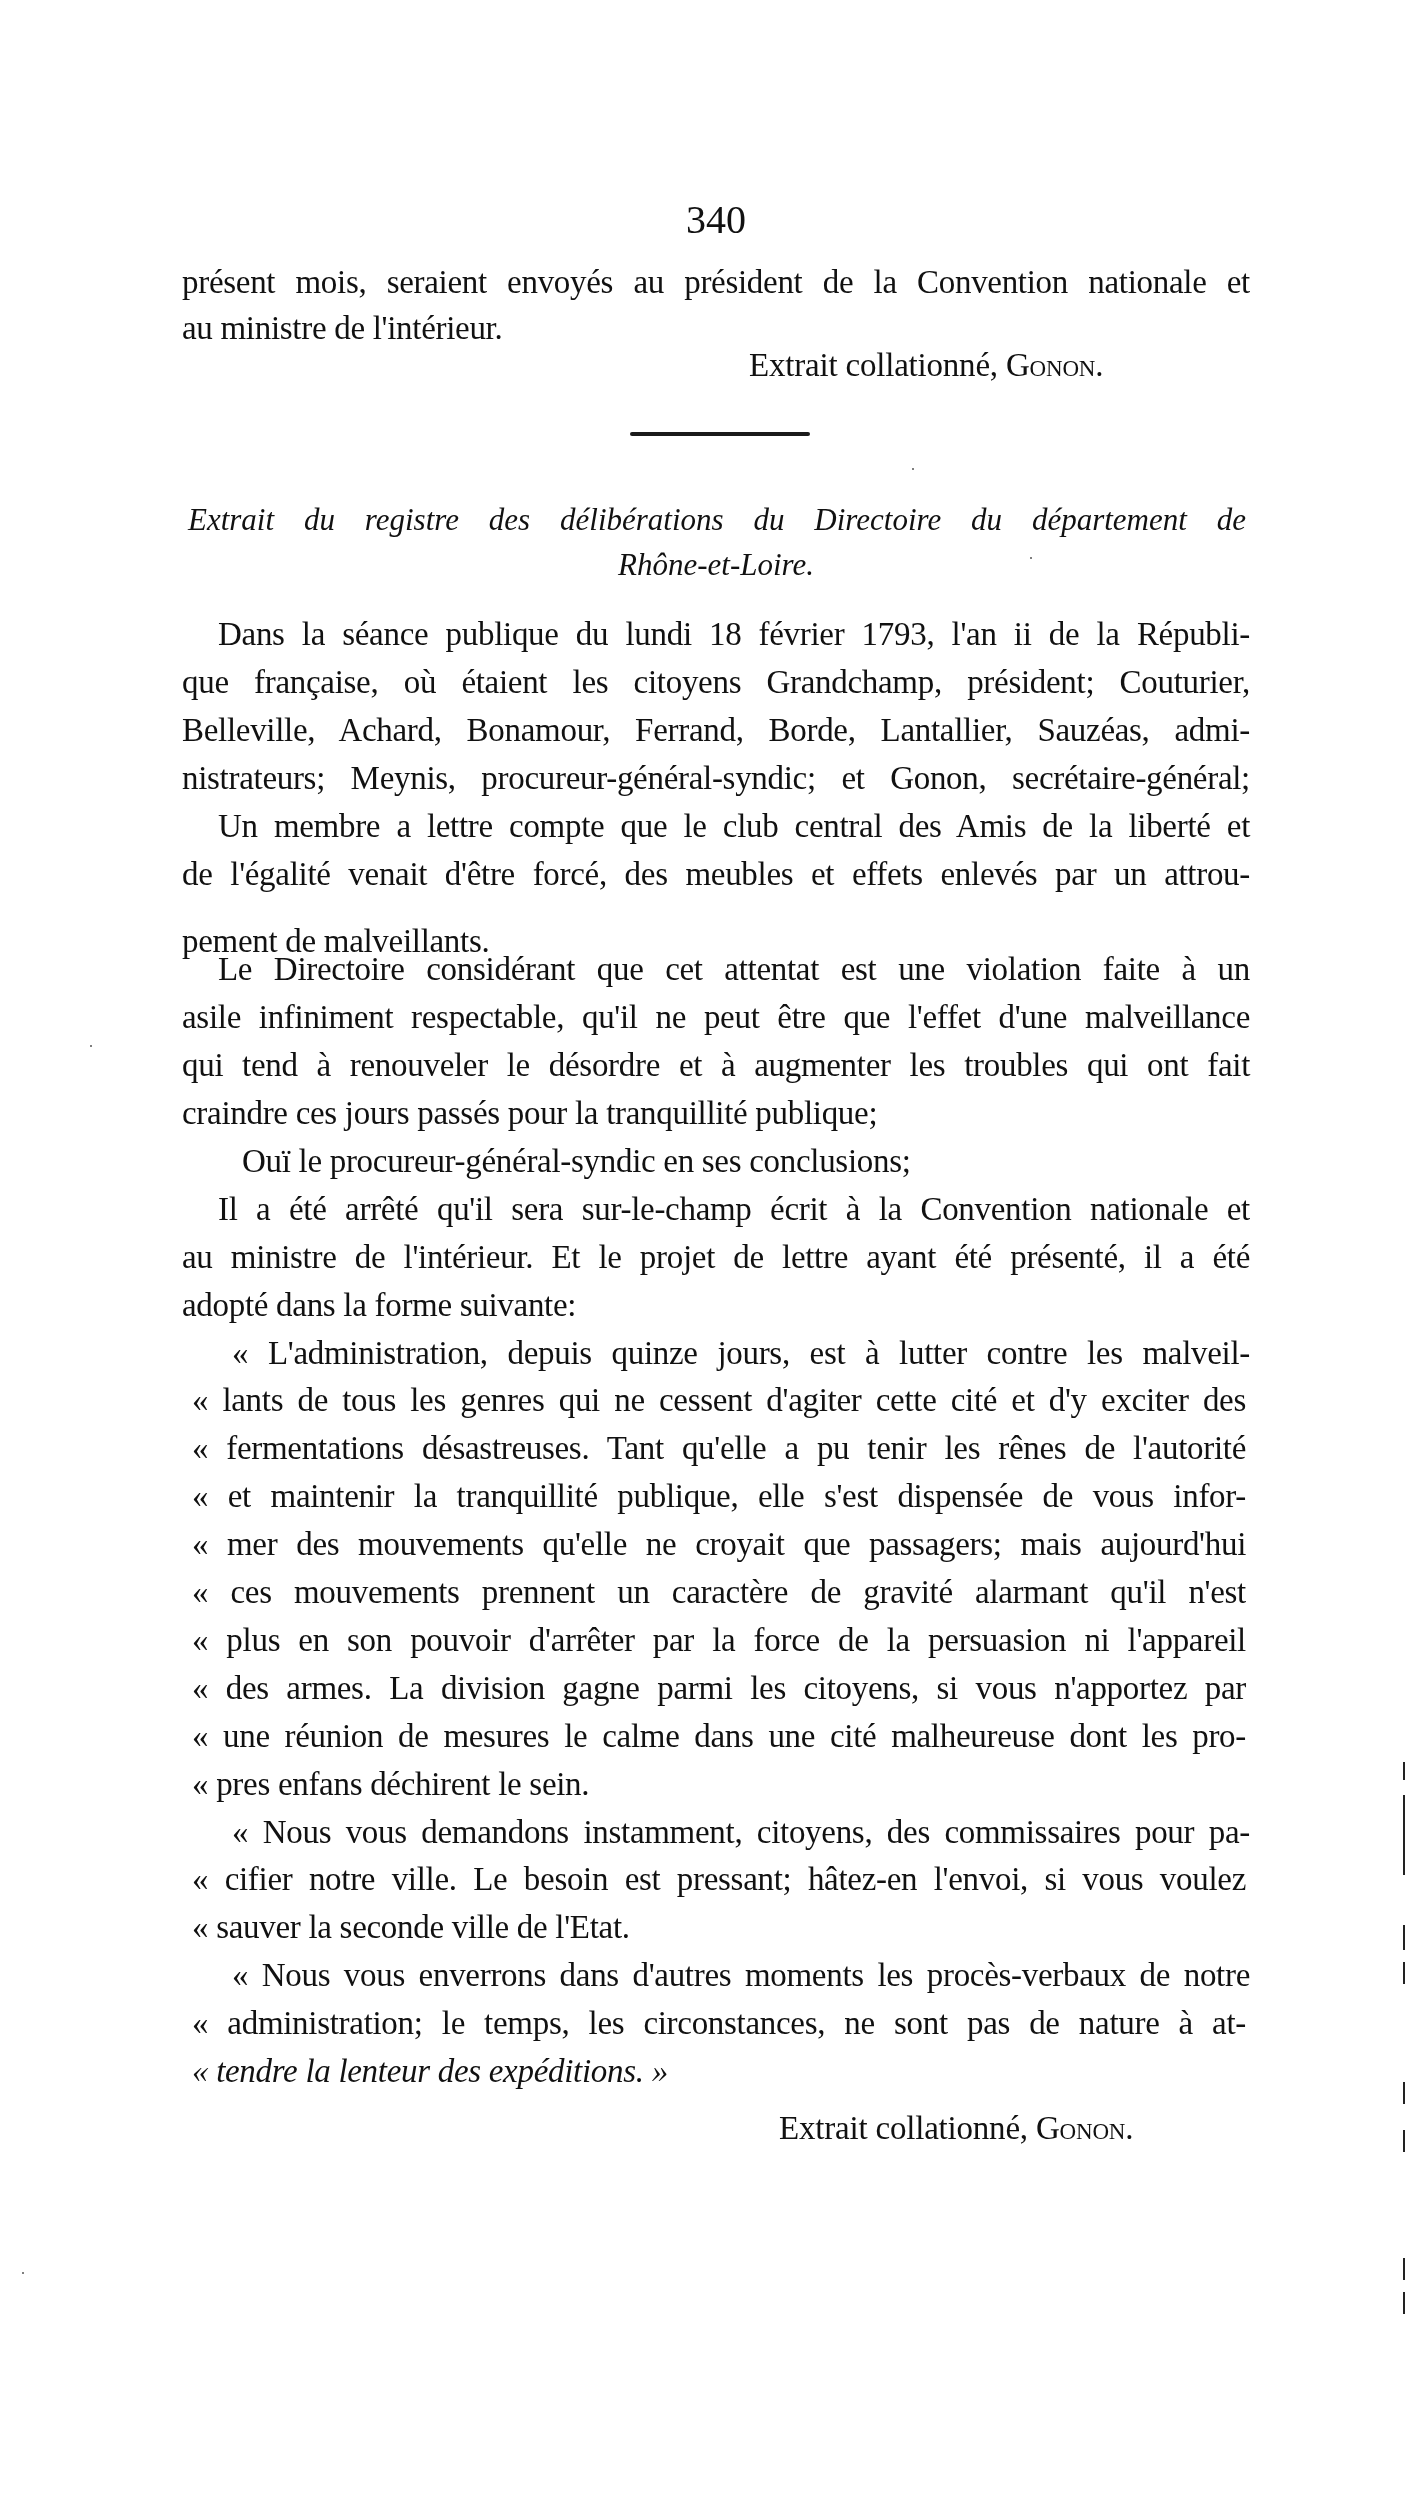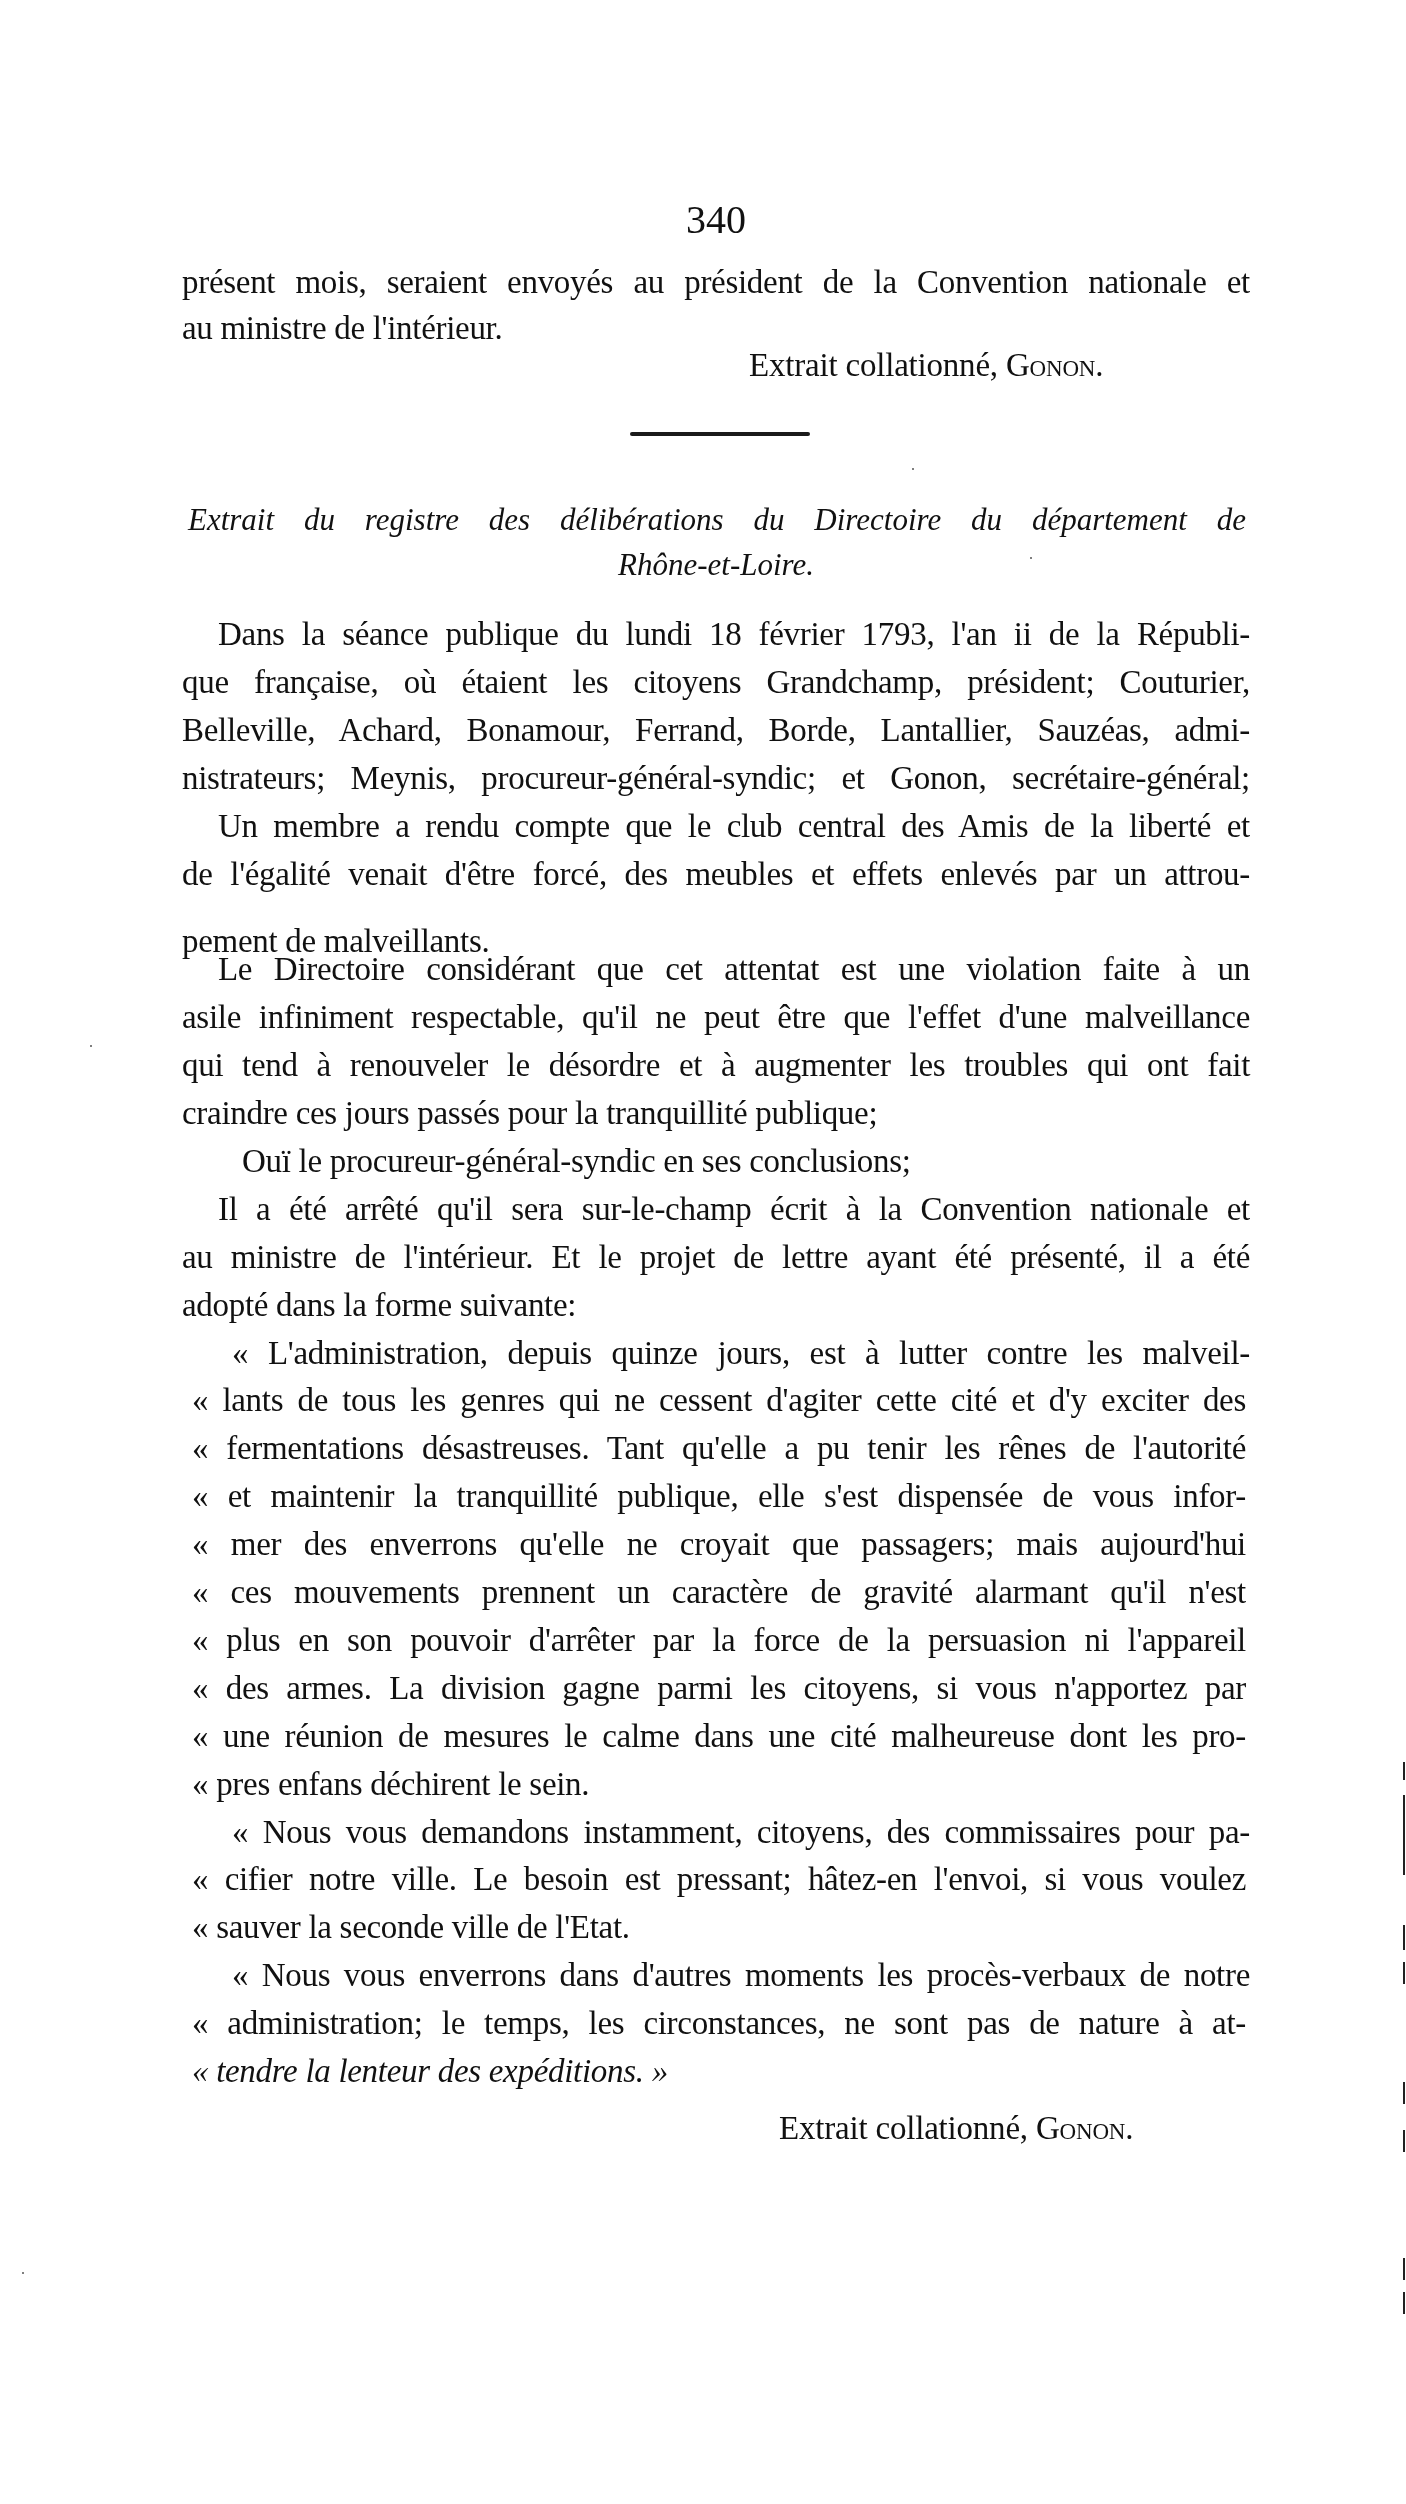--- a/index.html
+++ b/index.html
@@ -41,36 +41,36 @@
   <div class="rule"></div>
 
   <div class="heading">Extrait du registre des délibérations du Directoire du département de</div>
   <div class="heading2">Rhône-et-Loire.</div>
 
   <div id="body-lines">
       <div class="line indent" style="top: 614px;">Dans la séance publique du lundi 18 février 1793, l'an ii de la Républi-</div>
       <div class="line" style="top: 661.9px;">que française, où étaient les citoyens Grandchamp, président; Couturier,</div>
       <div class="line" style="top: 709.8px;">Belleville, Achard, Bonamour, Ferrand, Borde, Lantallier, Sauzéas, admi-</div>
       <div class="line" style="top: 757.7px;">nistrateurs; Meynis, procureur-général-syndic; et Gonon, secrétaire-général;</div>
-      <div class="line indent" style="top: 805.6px;">Un membre a rendu compte que le club central des Amis de la liberté et</div>
+      <div class="line indent" style="top: 805.6px;">Un membre a lettre compte que le club central des Amis de la liberté et</div>
       <div class="line" style="top: 853.5px;">de l'égalité venait d'être forcé, des meubles et effets enlevés par un attrou-</div>
       <div class="line last" style="top: 901.4px; margin-top: 20px;">pement de malveillants.</div>
       <div class="line indent" style="top: 949.3px;">Le Directoire considérant que cet attentat est une violation faite à un</div>
       <div class="line" style="top: 997.2px;">asile infiniment respectable, qu'il ne peut être que l'effet d'une malveillance</div>
       <div class="line" style="top: 1045.1px;">qui tend à renouveler le désordre et à augmenter les troubles qui ont fait</div>
       <div class="line last" style="top: 1093px;">craindre ces jours passés pour la tranquillité publique;</div>
       <div class="line indent last" style="top: 1140.9px; margin-left: 24px;">Ouï le procureur-général-syndic en ses conclusions;</div>
       <div class="line indent" style="top: 1188.8px;">Il a été arrêté qu'il sera sur-le-champ écrit à la Convention nationale et</div>
       <div class="line" style="top: 1236.7px;">au ministre de l'intérieur. Et le projet de lettre ayant été présenté, il a été</div>
       <div class="line last" style="top: 1284.6px;">adopté dans la forme suivante:</div>
       <div class="line quote-indent" style="top: 1332.5px;">« L'administration, depuis quinze jours, est à lutter contre les malveil-</div>
       <div class="line quote" style="top: 1380.4px;">« lants de tous les genres qui ne cessent d'agiter cette cité et d'y exciter des</div>
       <div class="line quote" style="top: 1428.3px;">« fermentations désastreuses. Tant qu'elle a pu tenir les rênes de l'autorité</div>
       <div class="line quote" style="top: 1476.2px;">« et maintenir la tranquillité publique, elle s'est dispensée de vous infor-</div>
-      <div class="line quote" style="top: 1524.1px;">« mer des enverrons qu'elle ne croyait que passagers; mais aujourd'hui</div>
+      <div class="line quote" style="top: 1524.1px;">« mer des mouvements qu'elle ne croyait que passagers; mais aujourd'hui</div>
       <div class="line quote" style="top: 1572px;">« ces mouvements prennent un caractère de gravité alarmant qu'il n'est</div>
       <div class="line quote" style="top: 1619.9px;">« plus en son pouvoir d'arrêter par la force de la persuasion ni l'appareil</div>
       <div class="line quote" style="top: 1667.8px;">« des armes. La division gagne parmi les citoyens, si vous n'apportez par</div>
       <div class="line quote" style="top: 1715.7px;">« une réunion de mesures le calme dans une cité malheureuse dont les pro-</div>
       <div class="line quote last" style="top: 1763.6px;">« pres enfans déchirent le sein.</div>
       <div class="line quote-indent" style="top: 1811.5px;">« Nous vous demandons instamment, citoyens, des commissaires pour pa-</div>
       <div class="line quote" style="top: 1859.4px;">« cifier notre ville. Le besoin est pressant; hâtez-en l'envoi, si vous voulez</div>
       <div class="line quote last" style="top: 1907.3px;">« sauver la seconde ville de l'Etat.</div>
       <div class="line quote-indent" style="top: 1955.2px; font-family: Liberation Serif, serif;">« Nous vous enverrons dans d'autres moments les procès-verbaux de notre</div>
       <div class="line quote" style="top: 2003.1px;">« administration; le temps, les circonstances, ne sont pas de nature à at-</div>

